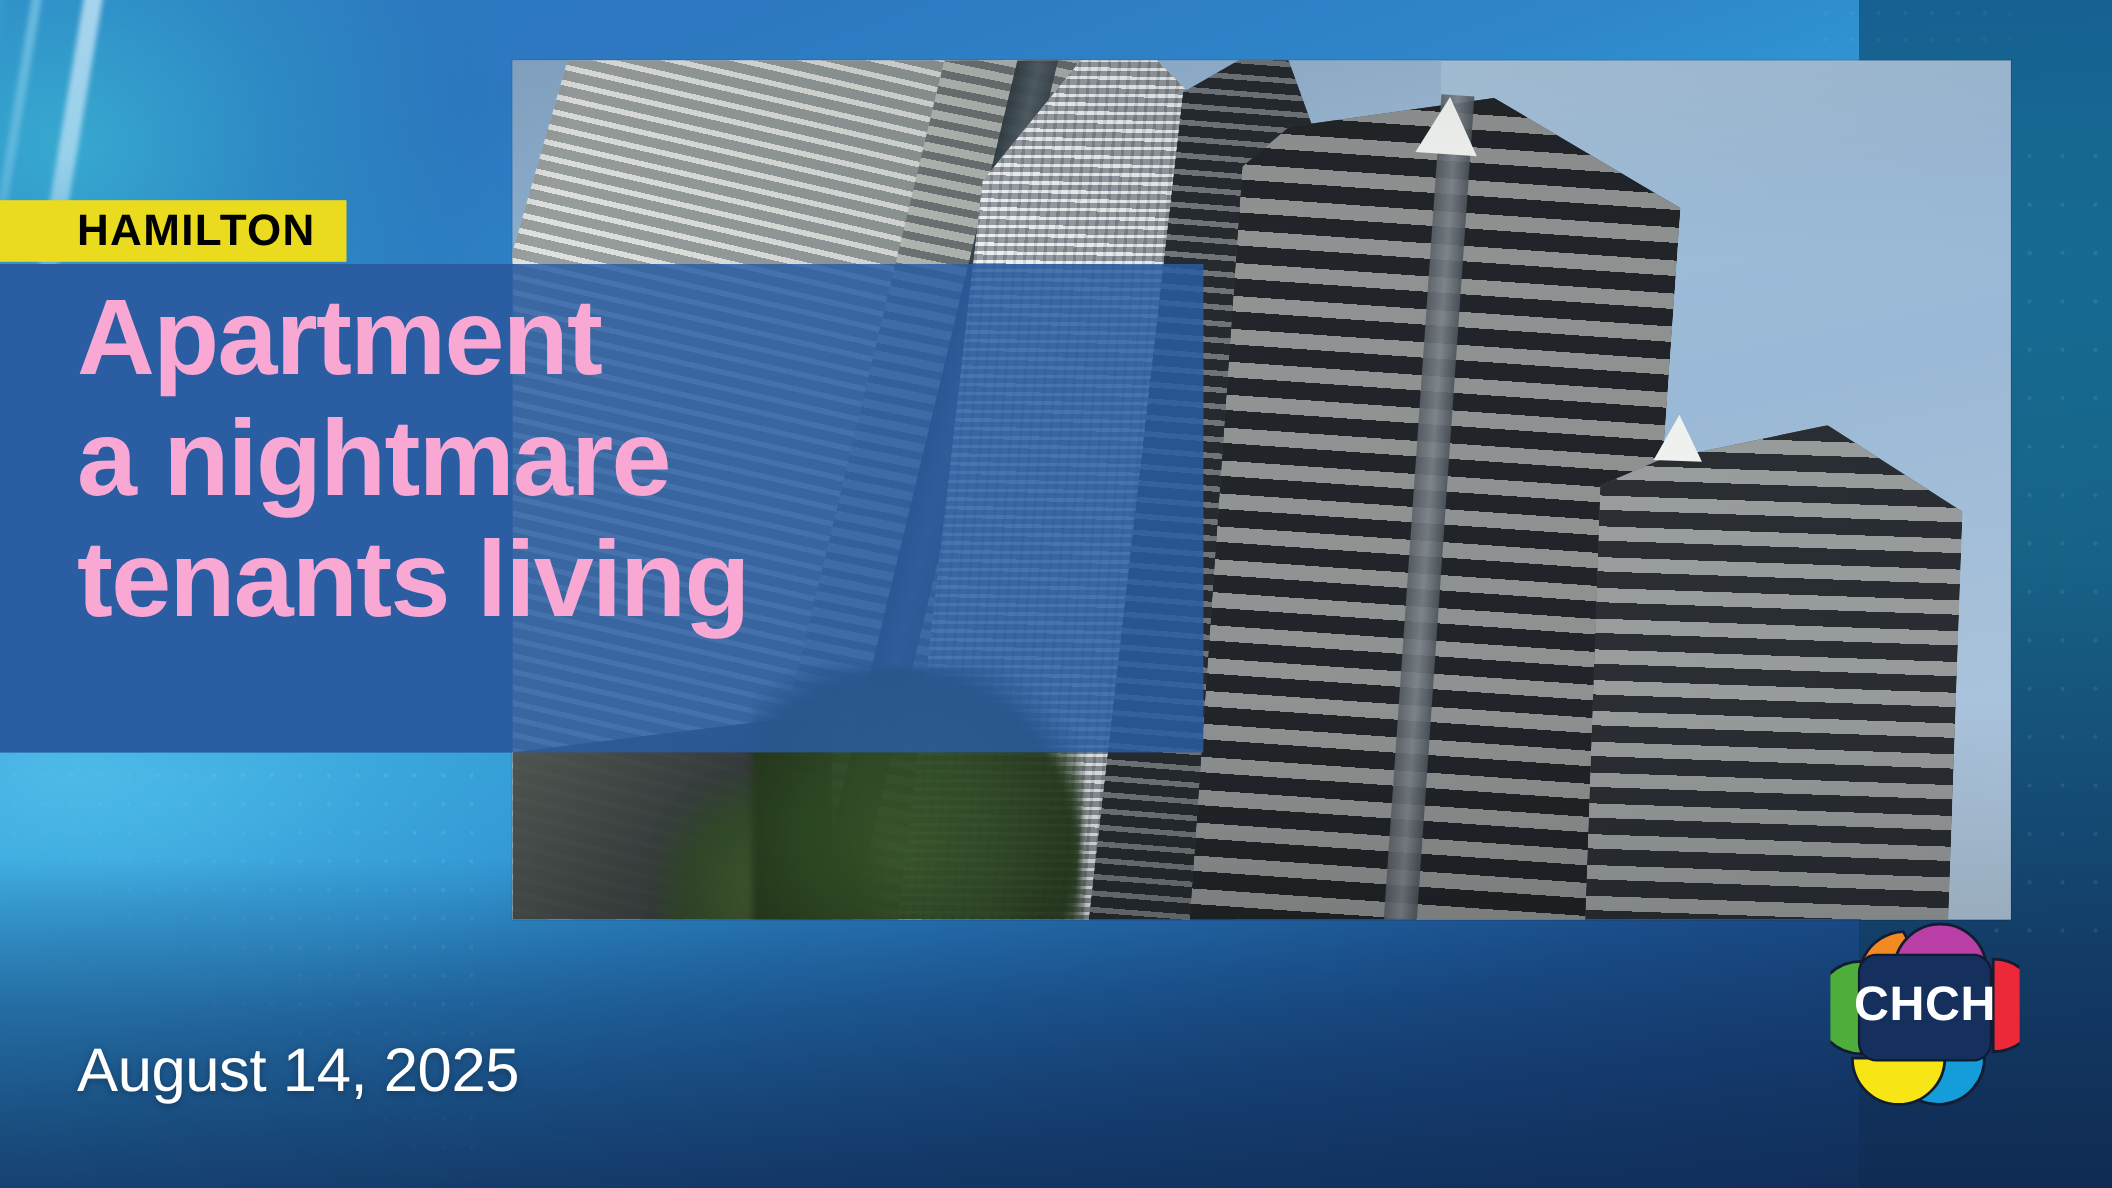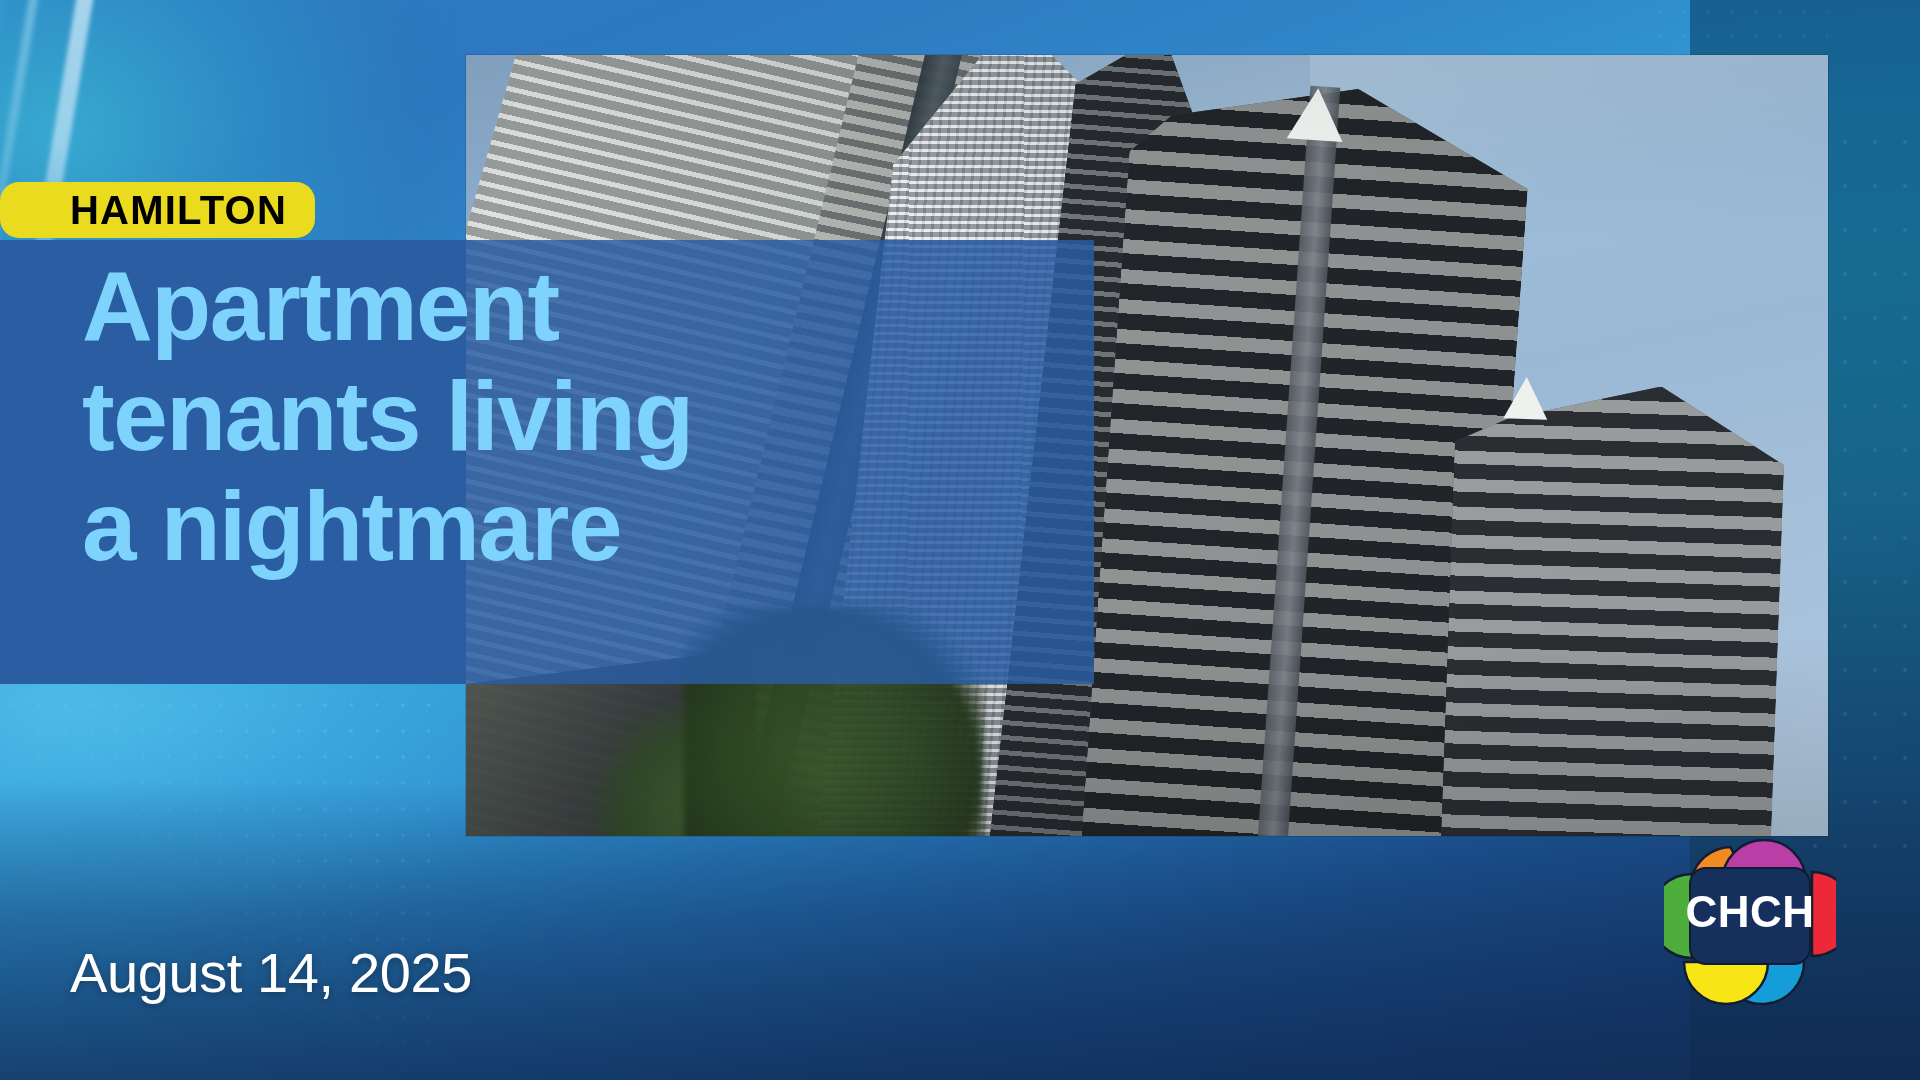--- a/index.html
+++ b/index.html
@@ -373,38 +373,37 @@
   
   .badge {
     position: absolute;
     left: 0;
     top: 182px;
     height: 56px;
     padding: 0 28px 0 70px;
     display: flex;
     align-items: center;
     background: #ebdb1e;
-    border-radius: 19px;
   }
   .badge-label {
     font-size: 40px;
     font-weight: 700;
     letter-spacing: 1.2px;
     color: #000000;
     line-height: 1;
     white-space: nowrap;
   }
 
   
   .headline {
     position: absolute;
-    left: 82px;
+    left: 70px;
     top: 252px;
     width: 1010px;
-    color: #7dd3fc;
+    color: #f9a8d4;
     font-size: 98px;
     font-weight: 700;
     line-height: 1.12;
     letter-spacing: -1.5px;
     text-rendering: optimizeLegibility;
   }
   .headline .ln { display: block; white-space: nowrap; }
 
   
   .date {
@@ -478,22 +477,22 @@
 
   <div class="text-panel"></div>
   <div class="text-panel-solid"></div>
 
   <div class="badge">
     <span class="badge-label">HAMILTON</span>
   </div>
 
   <div class="headline">
     <span class="ln">Apartment</span>
+    <span class="ln">a nightmare</span>
     <span class="ln">tenants living</span>
-    <span class="ln">a nightmare</span>
   </div>
 
   <div class="date">August 14, 2025</div>
 
   <div class="logo">
     <svg viewBox="0 0 172 186" xmlns="http://www.w3.org/2000/svg" aria-hidden="true">
 
       <g stroke="#121c33" stroke-width="2.5">
 
         <path d="M 86 20 A 42 42 0 0 0 26 62 L 86 62 Z" fill="#F18A22" transform="rotate(-28 86 62)"></path>

